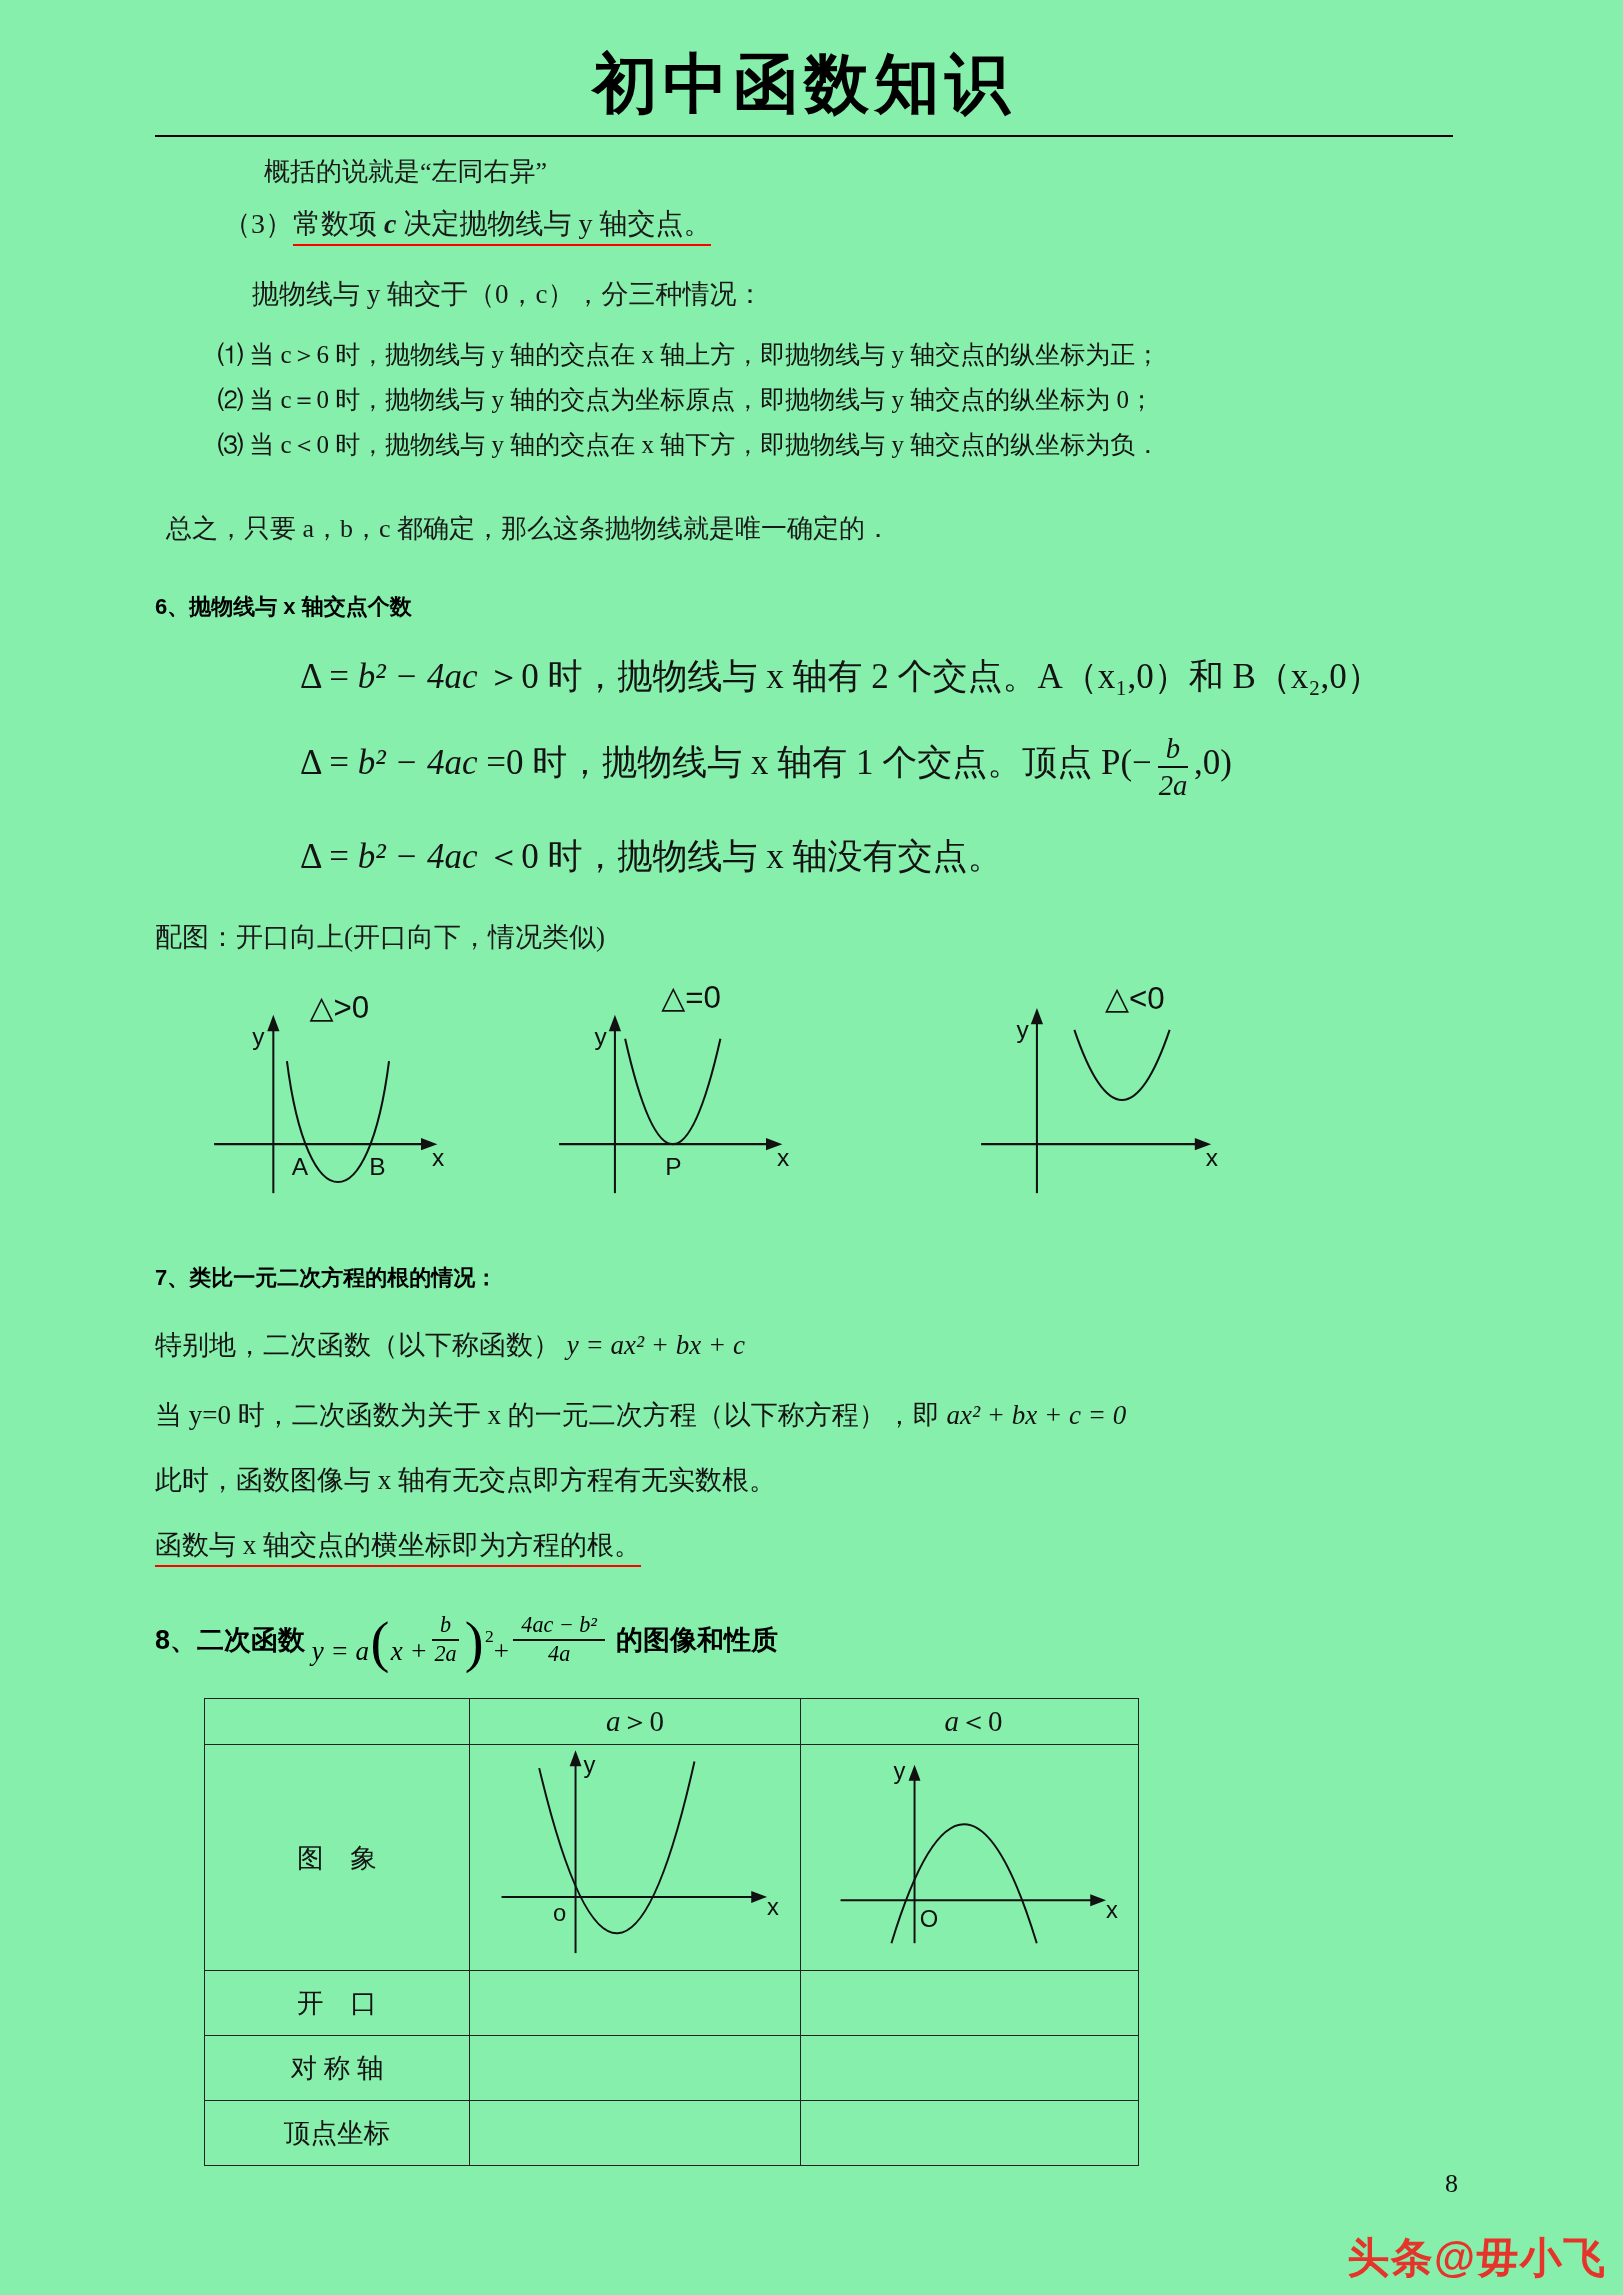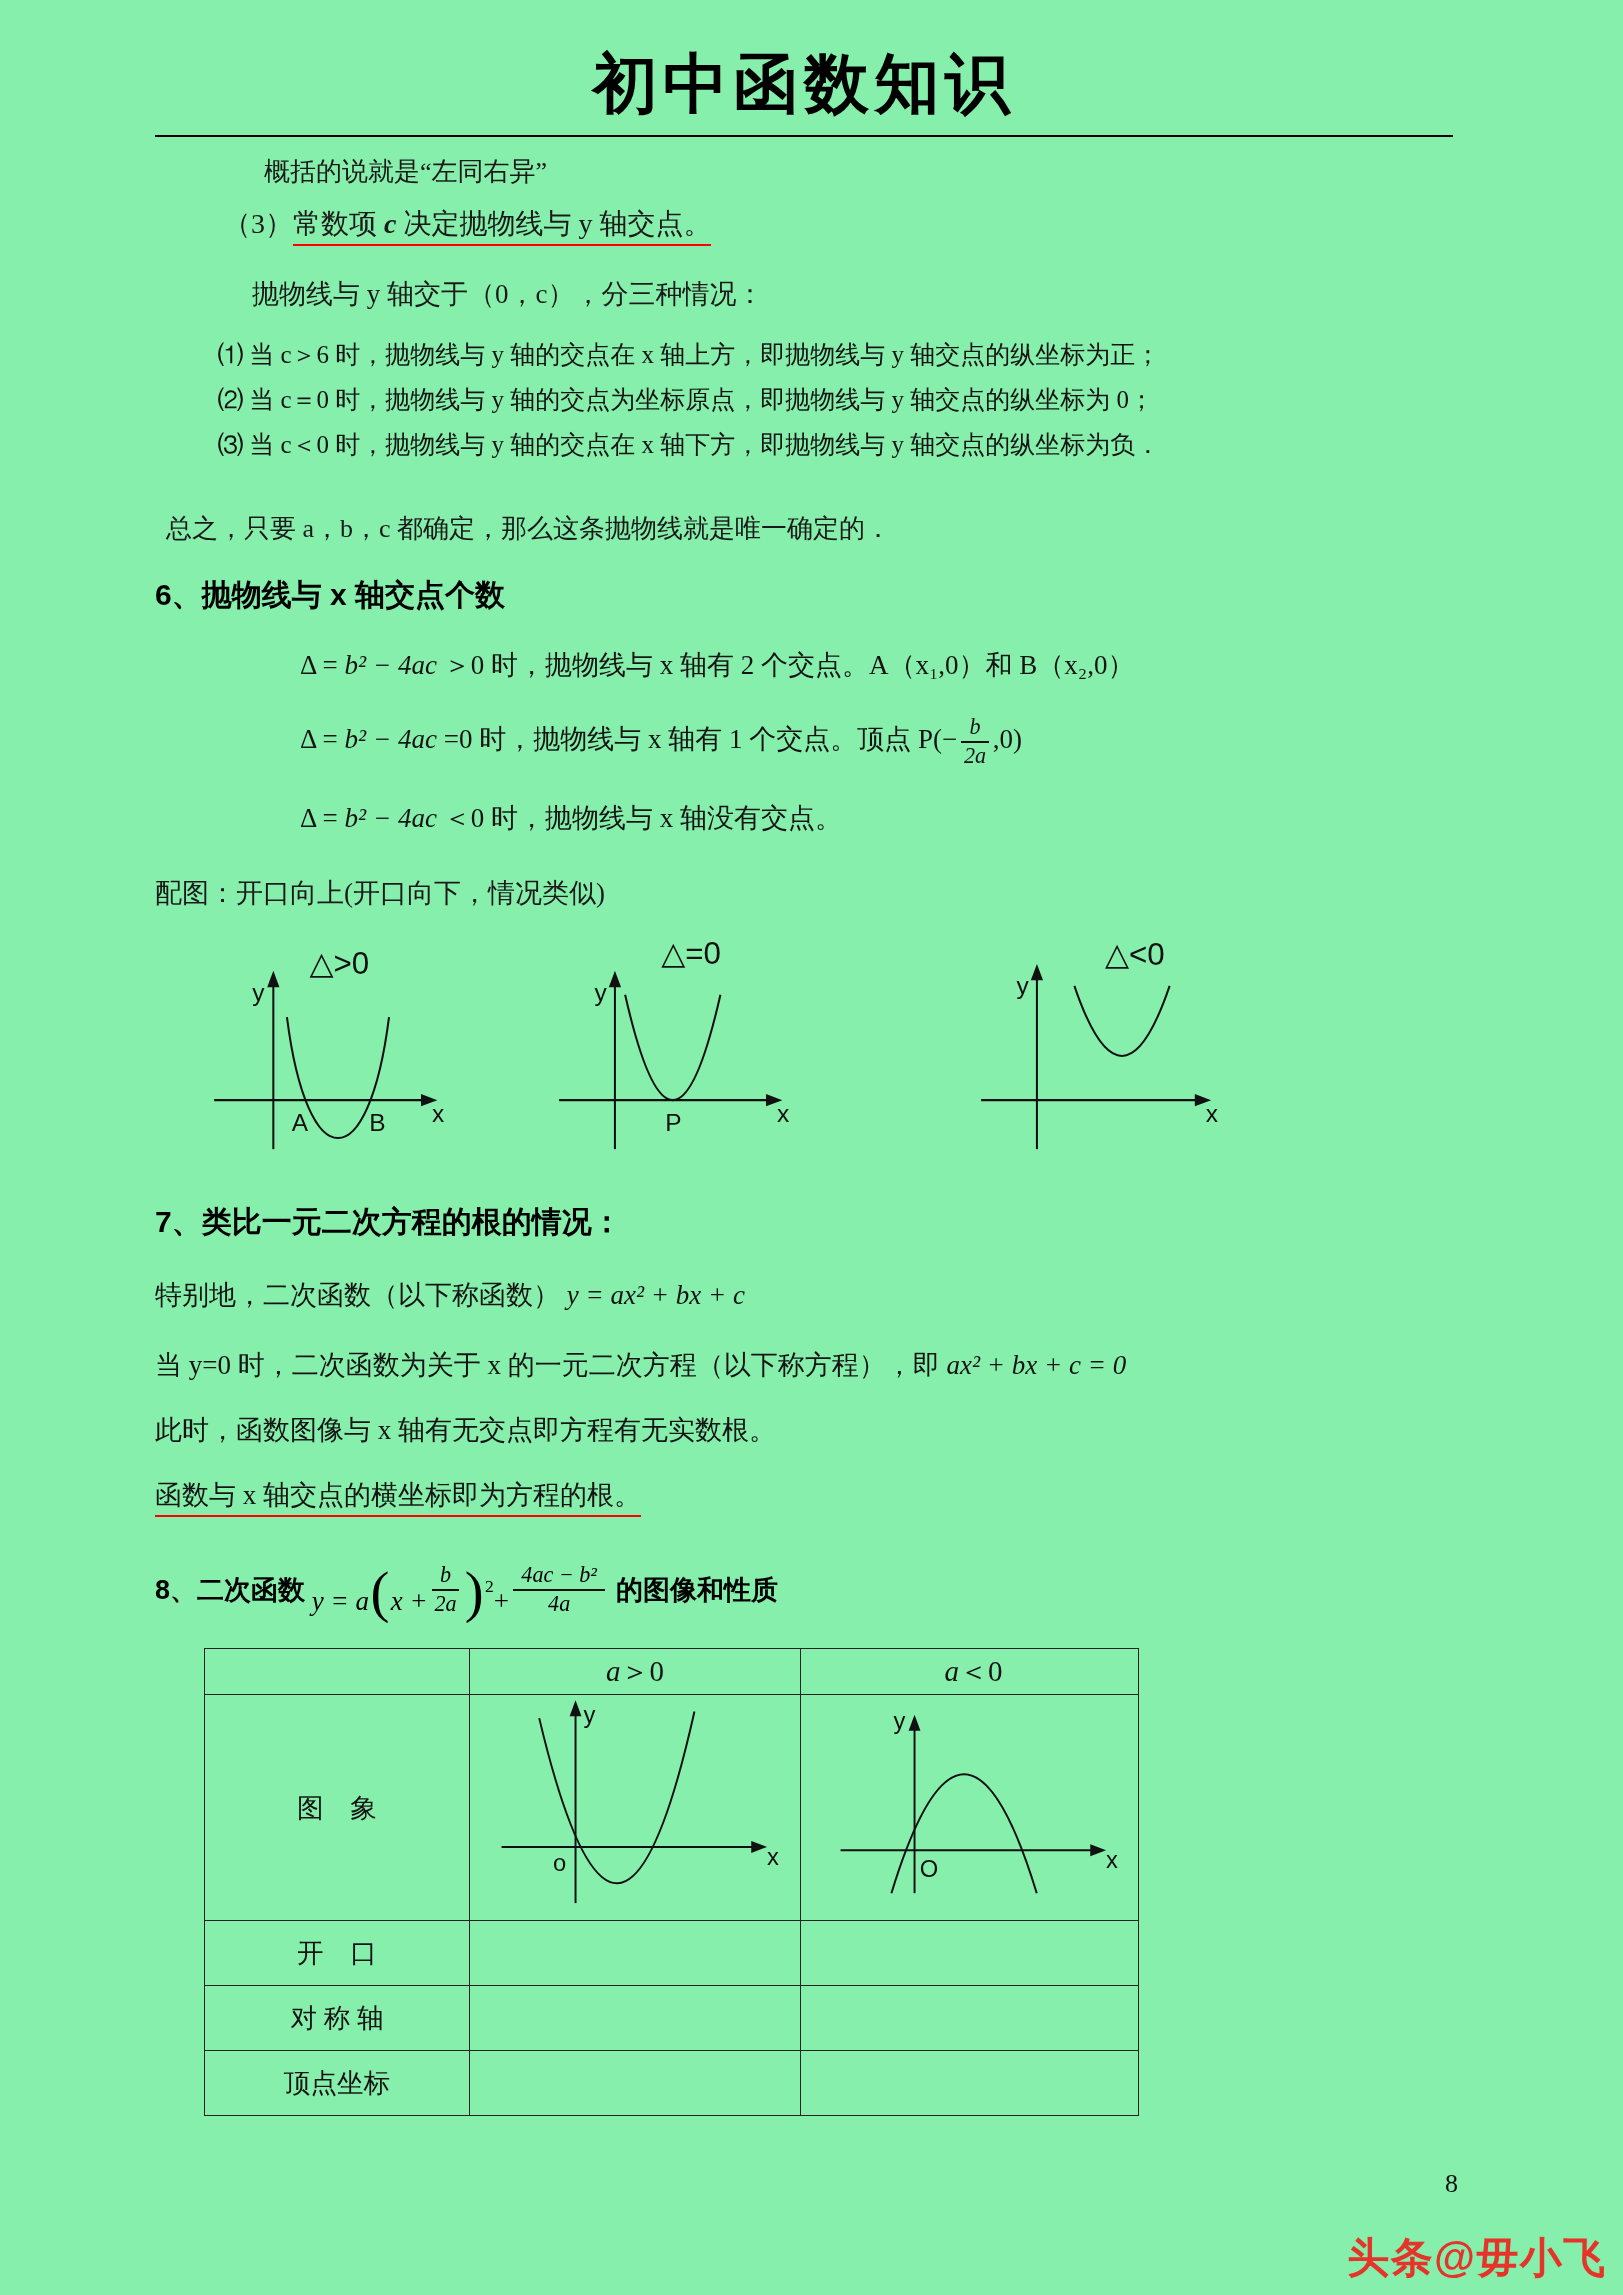--- a/index.html
+++ b/index.html
@@ -21,24 +21,24 @@
   .indent1 { margin-left:109px; margin-top:15px; }
   .point3 { margin-left:68px; margin-top:12.3px; font-size:28px; }
   .red-underline { border-bottom:2.7px solid #ff0000; padding-bottom:4.8px; }
   .subline { margin-left:97px; margin-top:29px; font-size:27px; }
   .cases { margin-left:63px; margin-top:17.7px; }
   .case-line { font-size:25px; line-height:1.8; }
   .summary { margin-left:11px; margin-top:42px; font-size:26px; }
 
   .sec-heading {
     font-family:"Liberation Sans","DejaVu Sans",sans-serif; font-weight:bold;
-    font-size:30px; margin-top:27px; color:#000;
+    font-size:22px; margin-top:44px; color:#000;
   }
   .delta-block { margin-left:145px; }
-  .delta-line { font-size:27px; margin-top:31px; }
+  .delta-line { font-size:35px; margin-top:31px; }
   .it { font-style:italic; }
   .frac {
     display:inline-flex; flex-direction:column; align-items:center;
     vertical-align:middle; font-size:0.82em; line-height:1.2; margin:0 4.1px;
   }
   .fnum { border-bottom:2px solid #111; padding:0 8.2px; }
   .fden { padding:0 2.7px; }
   .caption { margin-top:37px; font-size:27px; }
 
   .diagrams { display:flex; align-items:flex-start; margin-top:16.4px; margin-left:40px; }

